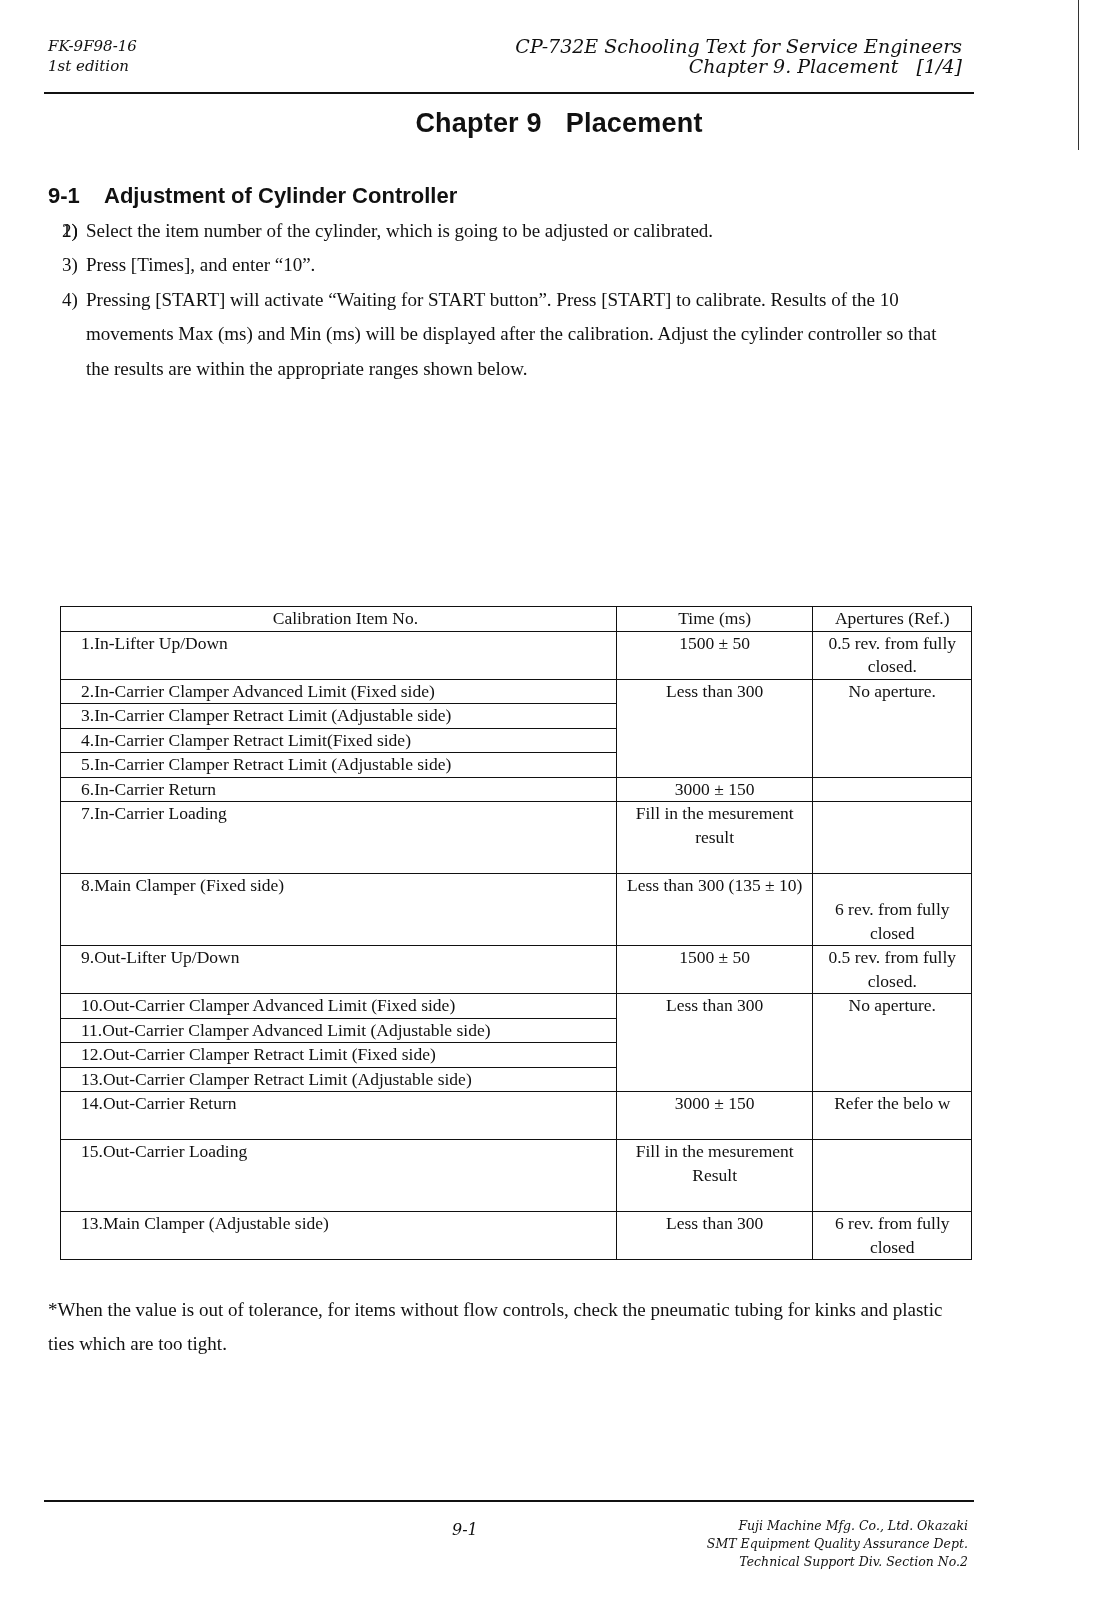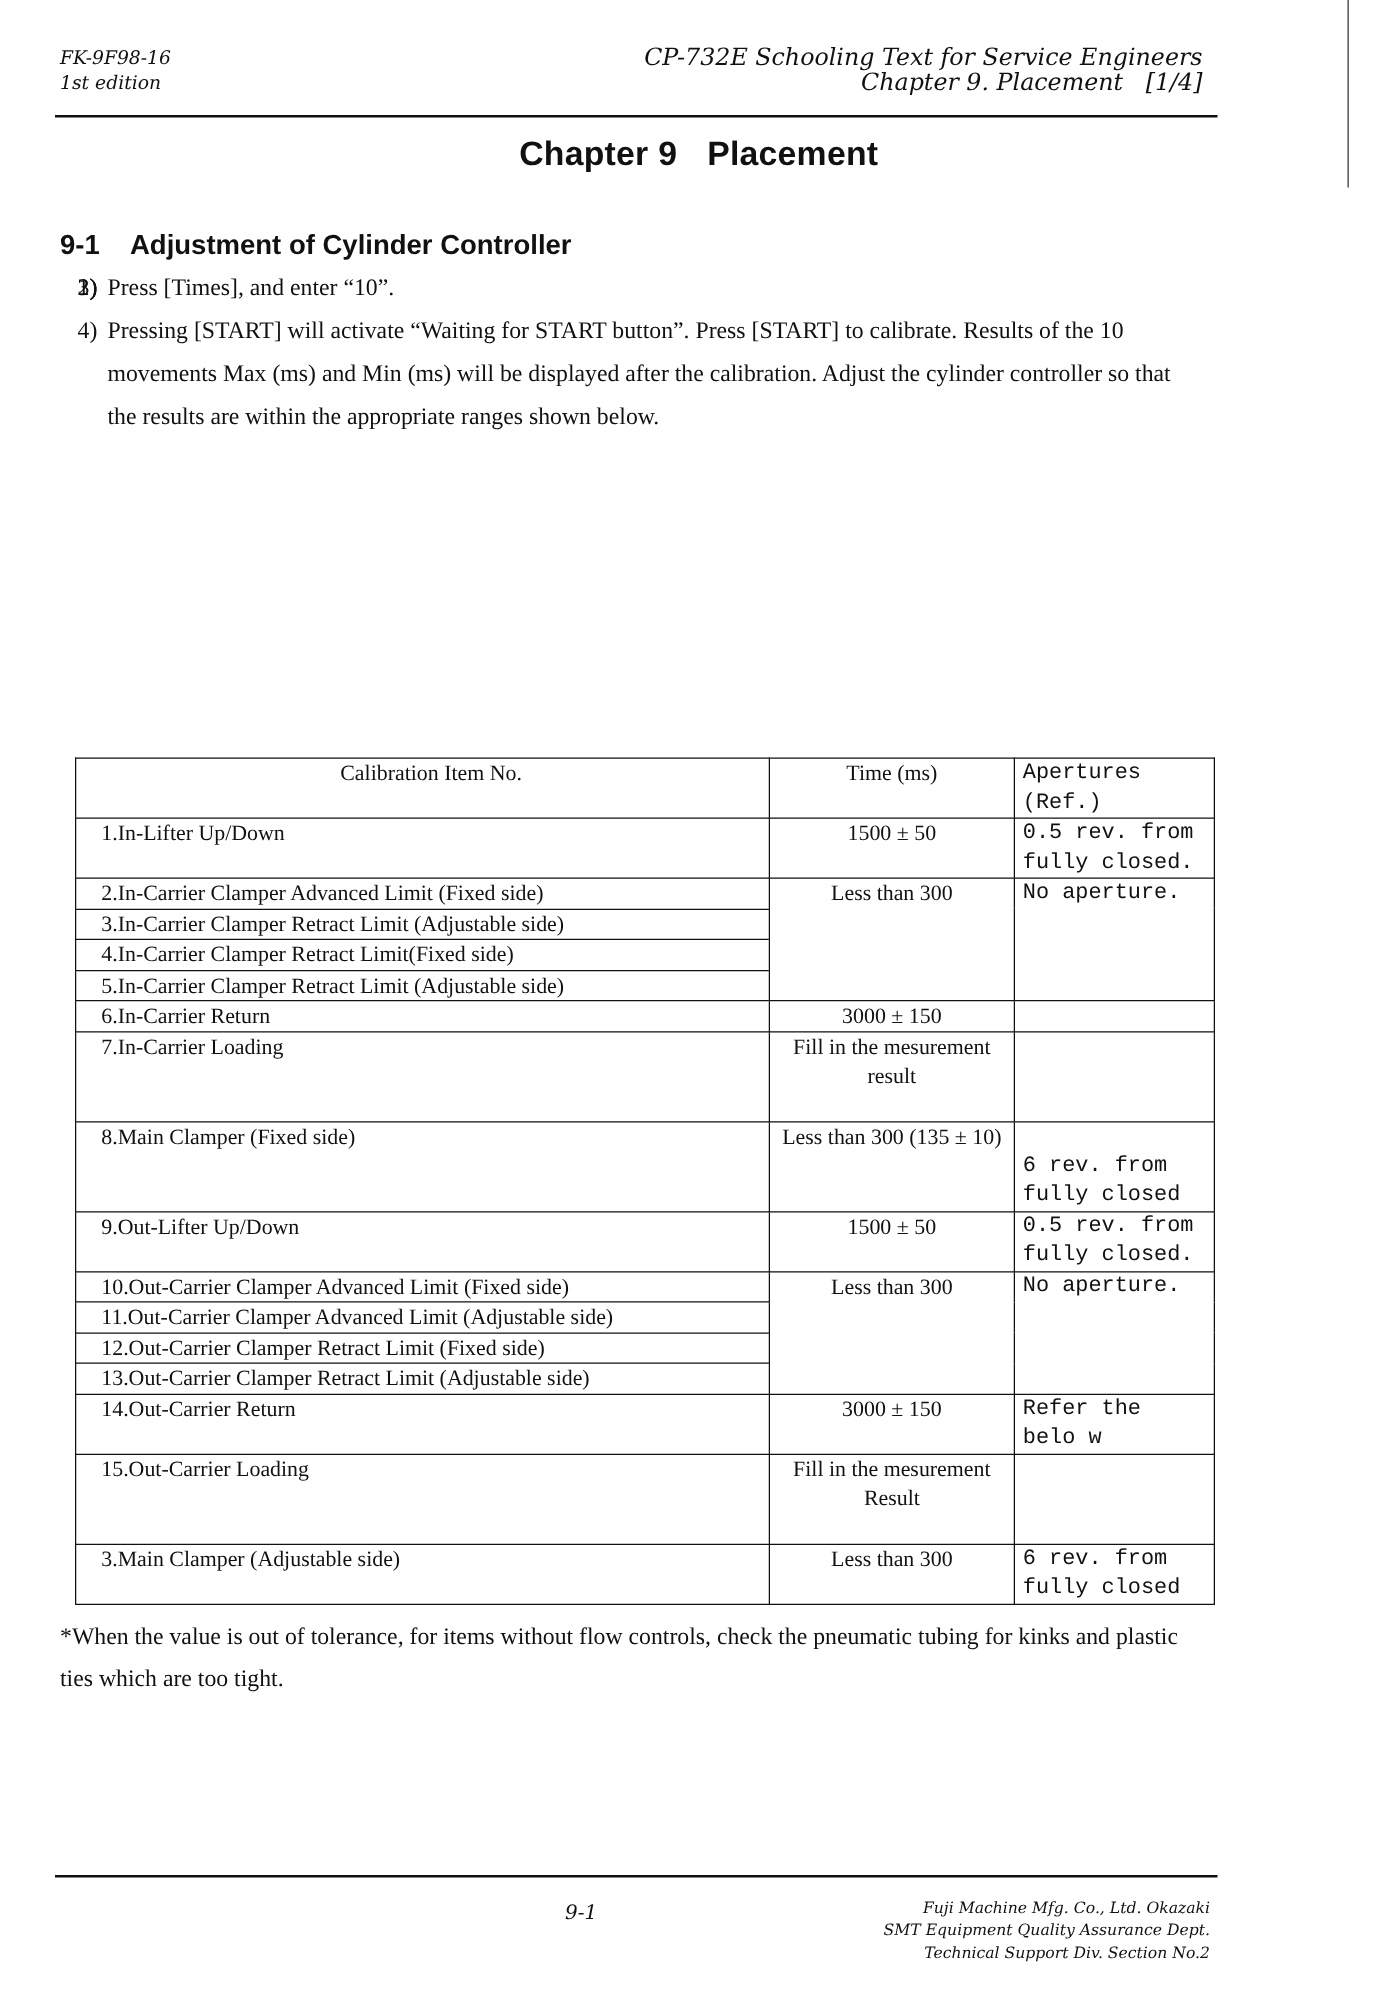--- a/index.html
+++ b/index.html
@@ -12,21 +12,21 @@
   .chapter-title span.gap { display:inline-block; width:24px; }
   .section-title { position:absolute; left:48px; top:183px; font-family:"Liberation Sans", sans-serif; font-weight:bold; font-size:22px; }
   .section-title .num { display:inline-block; width:56px; }
   .body-text { position:absolute; left:62px; top:214px; width:900px; font-family:"Liberation Serif", serif; font-size:19px; line-height:34.4px; }
   .para { position:relative; padding-left:24px; }
   .para .n { position:absolute; left:0; top:0; }
   table.cal { position:absolute; left:60px; top:606px; width:912px; border-collapse:collapse; font-family:"Liberation Serif", serif; font-size:17.5px; line-height:23.5px; }
   table.cal td { border:1.5px solid #111; padding:0 6px; vertical-align:top; }
   table.cal td.c1 { width:555px; padding-left:20px; }
   table.cal td.c2 { width:140px; text-align:center; }
-  table.cal td.c3 { width:150px; text-align:left;font-family:Liberation Mono, monospace; }
+  table.cal td.c3 { width:150px; text-align:center; }
   table.cal td.hd1 { text-align:center; }
   .note-below { position:absolute; left:48px; top:1293px; width:920px; font-family:"Liberation Serif", serif; font-size:19px; line-height:34.4px; }
   .ftr-rule { position:absolute; left:44px; top:1500px; width:930px; height:2px; background:#111; }
   .ftr-page { position:absolute; left:452px; top:1520px; font-family:"DejaVu Serif", serif; font-style:italic; font-size:16px; }
   .ftr-right { position:absolute; right:150px; top:1517px; text-align:right; font-family:"DejaVu Serif", serif; font-style:italic; font-size:12.5px; line-height:18px; }
 </style>
 </head>
 <body>
 
 <div class="scan-edge"></div>
@@ -44,21 +44,21 @@
 <div class="chapter-title">
   <span>Chapter 9</span><span class="gap"></span><span>Placement</span>
 </div>
 
 <div class="section-title">
   <span class="num">9-1</span><span>Adjustment of Cylinder Controller</span>
 </div>
 
 <div class="body-text">
   <div class="para"><span class="n">1)</span></div>
-  <div class="para"><span class="n">2)</span></div>
+  <div class="para"><span class="n">2)</span><span>Select the item number of the cylinder, which is going to be adjusted or calibrated.</span></div>
   <div class="para"><span class="n">3)</span><span>Press [Times], and enter “10”.</span></div>
   <div class="para"><span class="n">4)</span><span>Pressing [START] will activate “Waiting for START button”. Press [START] to calibrate. Results of the 10 movements Max (ms) and Min (ms) will be displayed after the calibration.  Adjust the cylinder controller so that the results are within the appropriate ranges shown below.</span></div>
 </div>
 
 <table class="cal">
   <tbody>
       <tr>
     <td class="c1 hd1">Calibration Item No.</td>
     <td class="c2">Time (ms)</td>
     <td class="c3">Apertures (Ref.)</td>
@@ -120,21 +120,21 @@
     <td class="c1">14.Out-Carrier Return</td>
     <td class="c2">3000 ± 150</td>
     <td class="c3">Refer the belo w</td>
   </tr>
   <tr style="height:72px;">
     <td class="c1">15.Out-Carrier Loading</td>
     <td class="c2" style="padding:0 18px;">Fill in the mesurement Result</td>
     <td class="c3"></td>
   </tr>
   <tr style="height:48px;">
-    <td class="c1">3.Main Clamper (Adjustable side)</td>
+    <td class="c1">13.Main Clamper (Adjustable side)</td>
     <td class="c2" style="padding:0 30px;">Less than 300</td>
     <td class="c3">6 rev. from fully closed</td>
   </tr>
 </tbody>
   </table>
 
 <div class="note-below">*When the value is out of tolerance, for items without flow controls, check the pneumatic tubing for kinks and plastic ties which are too tight.</div>
 
 <div class="ftr-rule"></div>
 <div class="ftr-page">9-1</div>

